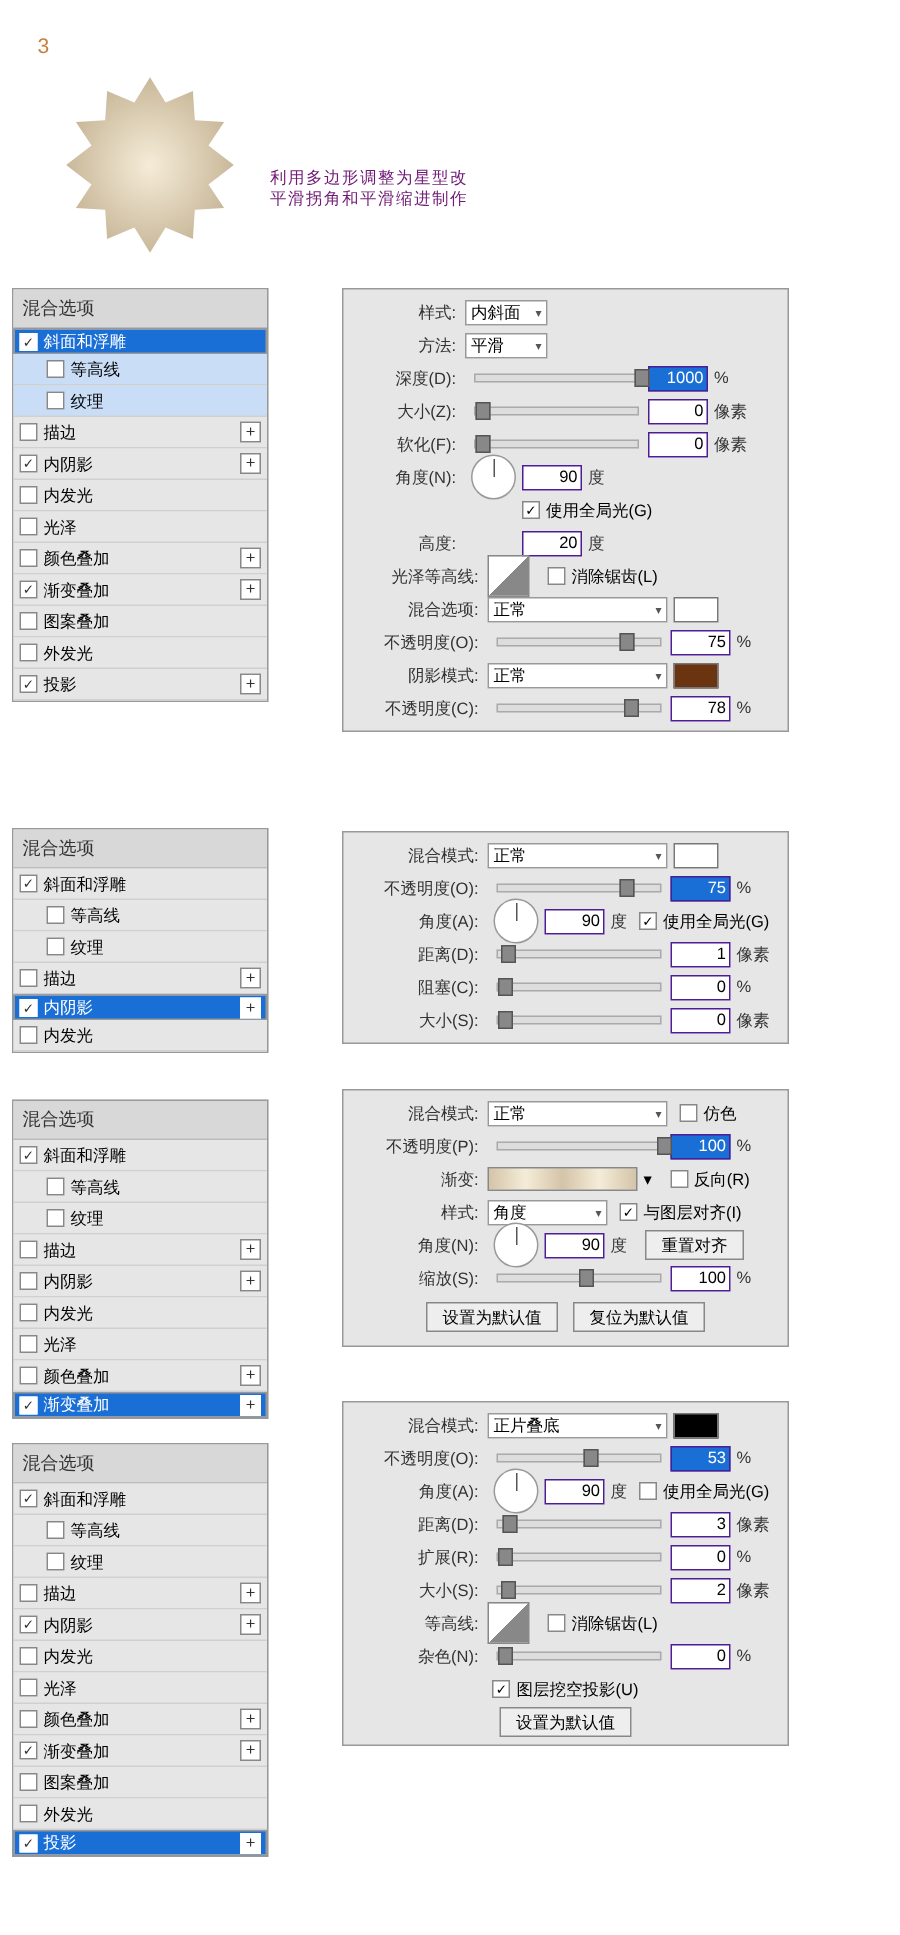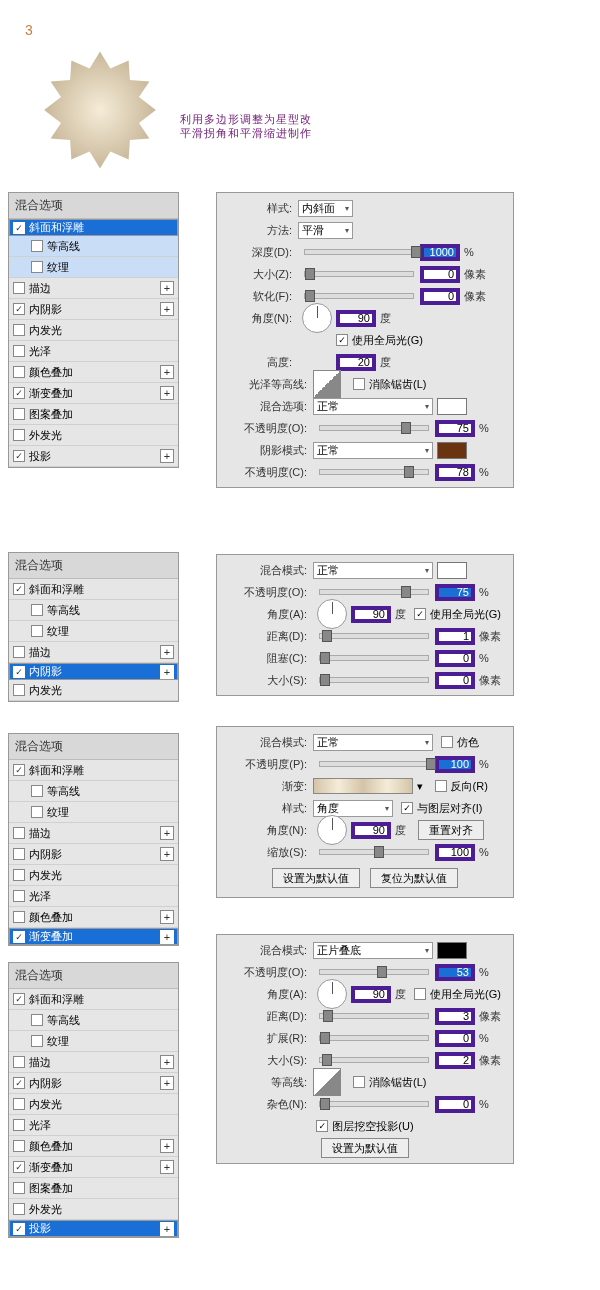--- a/index.html
+++ b/index.html
@@ -2,40 +2,40 @@
 <html><head>
 <meta charset="utf-8">
 <style>
 *{box-sizing:border-box;margin:0;padding:0;font-family:"Microsoft YaHei",SimSun,sans-serif;font-size:11px}
 body{width:600px;height:1290px;background:#fff;position:relative}
 .step-num{position:absolute;left:25px;top:22px;color:#c87f3e;font-size:14px}
 .shape-img{position:absolute;left:35px;top:45px;width:130px;height:130px}
 .title{position:absolute;left:180px;top:112px;font-size:28px;color:#701a75;line-height:1.3;letter-spacing:1px}
 .panel{position:absolute;background:#e6e6e6;border:1px solid #999}
 .left-col{left:8px;width:171px}
-.right-col{left:216px;width:298px}
+.right-col{left:228px;width:298px}
 .hdr{background:#d8d8d8;padding:4px 6px;font-size:12px;color:#333;border-bottom:1px solid #bbb}
 .row{display:flex;align-items:center;height:21px;padding:0 4px;border-bottom:1px solid #d0d0d0;background:#e6e6e6;position:relative}
 .row.sel{background:#1a6fd6;color:#fff}
 .row.lite{background:#c9def6}
 .row .cb{width:12px;height:12px;border:1px solid #888;background:#fff;margin-right:4px;display:flex;align-items:center;justify-content:center;font-size:9px;color:#333}
 .row .cb.on::before{content:"✓"}
 .row.sel .cb{border-color:#fff;background:#fff}
 .row .lbl{flex:1}
 .row .plus{width:14px;height:14px;border:1px solid #888;background:#fff;display:flex;align-items:center;justify-content:center;font-size:11px;color:#333}
 .row.sel .plus{border-color:#fff}
 .indent{padding-left:22px}
 .ctrl-row{display:flex;align-items:center;height:22px;padding:2px 6px}
 .clabel{width:75px text-align:right;padding-right:6px;color:#333;text-align:right;flex:0 0 75px}
 .clabel.w90{flex:0 0 90px}
 .sel{border:1px solid #999;background:#fff;padding:1px 3px;height:17px;min-width:55px;display:flex;align-items:center}
 .sel .arr{margin-left:auto;font-size:8px;color:#555}
 .slider{flex:1;height:6px;border:1px solid #aaa;background:#ddd;margin:0 6px;position:relative;max-width:110px}
 .slider .th{position:absolute;width:10px;height:12px;background:#888;top:-4px;border:1px solid #555}
-.numbox{width:40px;height:17px;border:4px solid #4c1d95;background:#fff;padding:0 2px;display:flex;align-items:center;justify-content:flex-end}
+.numbox{width:40px;height:17px;border:1px solid #4c1d95;background:#fff;padding:0 2px;display:flex;align-items:center;justify-content:flex-end}
 .numbox.hl{background:#1a6fd6;color:#fff}
 .unit{margin-left:4px;color:#333}
 .radio{width:12px;height:12px;border:1px solid #888;border-radius:50%;background:#fff;margin:0 3px;display:inline-flex;align-items:center;justify-content:center}
 .radio.on::before{content:"";width:6px;height:6px;background:#333;border-radius:50%}
 .dial{width:30px;height:30px;border:1px solid #999;border-radius:50%;background:#fff;margin:0 4px;position:relative}
 .dial::after{content:"";position:absolute;width:1px;height:12px;background:#555;left:50%;top:2px}
 .swatch{width:30px;height:17px;border:1px solid #777}
 .contour{width:28px;height:28px;border:1px solid #888;background:linear-gradient(135deg,#fff 50%,#888 50%)}
 .grad-bar{width:100px;height:16px;border:1px solid #888;background:linear-gradient(90deg,#d4c4a8,#f5ecd8,#d4c4a8,#f5ecd8,#d4c4a8)}
 .btn{border:1px solid #888;background:#eee;padding:2px 10px;height:20px;display:inline-flex;align-items:center}

